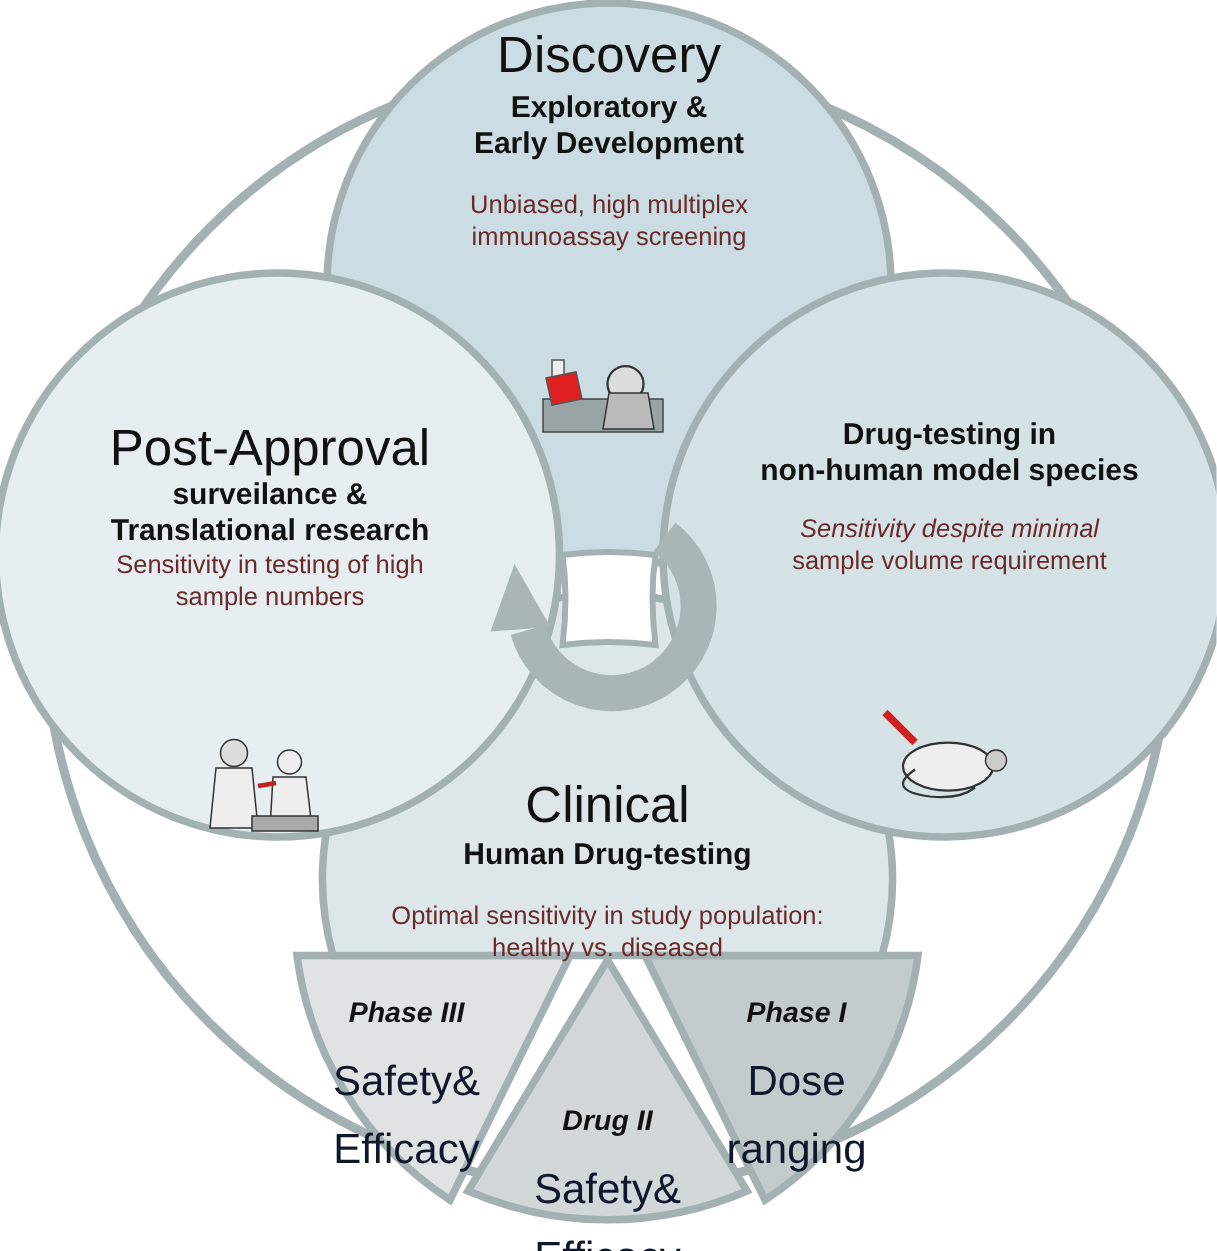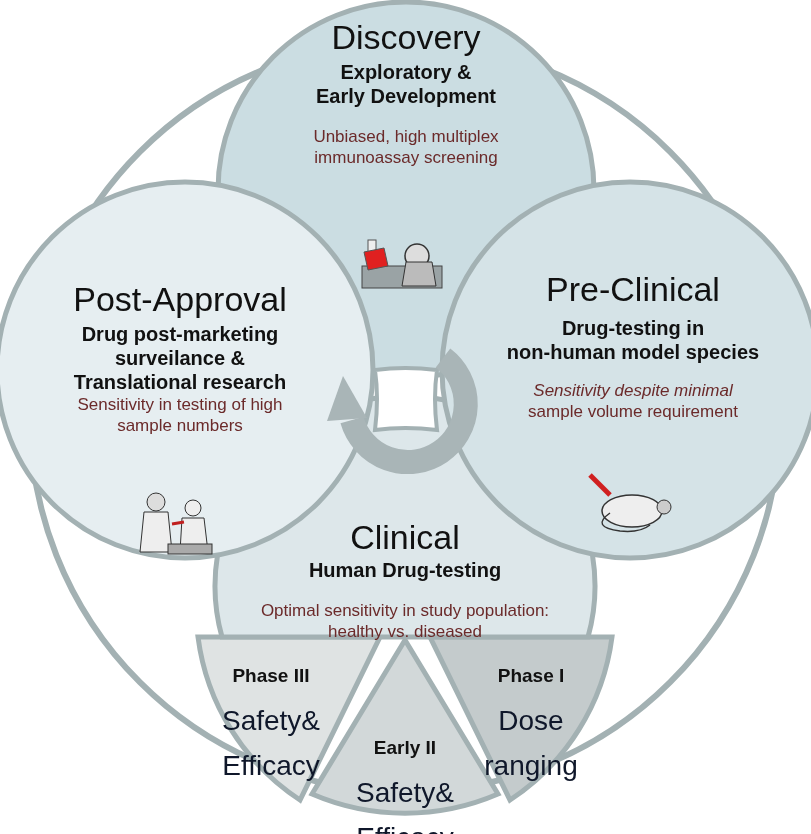--- a/index.html
+++ b/index.html
@@ -3,21 +3,21 @@
 <meta charset="utf-8">
 <style>
   html, body { margin: 0; padding: 0; background: #ffffff; }
   body { width: 811px; height: 834px; position: relative; overflow: hidden;
          font-family: "Liberation Sans", sans-serif; }
   svg#diagram { position: absolute; left: 0; top: 0; }
   .lbl { position: absolute; text-align: center; }
   .title { font-size: 34px; color: #111; line-height: 38px; }
   .sub { font-size: 20px; font-weight: bold; color: #111; line-height: 24px; }
   .desc { font-size: 17px; color: #6b2a2a; line-height: 21px; }
-  .ph-title { font-size: 19px; font-weight: bold; color: #111; line-height: 24px; }
+  .ph-title { font-size: 19px; font-weight: bold; font-style: italic; color: #111; line-height: 24px; }
   .ph-desc { font-size: 28px; color: #0f172a; line-height: 24px; margin-top: 21px; }
 </style>
 </head>
 <body>
 
 <svg id="diagram" width="811" height="834" viewBox="0 0 811 834">
 
   <circle cx="405" cy="417" r="375" fill="none" stroke="#a3b1b3" stroke-width="6"></circle>
 
   <g>
@@ -68,50 +68,48 @@
 
 <div class="lbl" style="left:256px; top:18px; width:300px;">
   <div class="title">Discovery</div>
   <div class="sub" style="margin-top:4px;">Exploratory &amp;</div>
   <div class="sub">Early Development</div>
   <div class="desc" style="margin-top:18px;">Unbiased, high multiplex</div>
   <div class="desc">immunoassay screening</div>
 </div>
 
 <div class="lbl" style="left:468px; top:270px; width:330px;">
-  <div class="title">Pre-Clinical</div>
   <div class="sub" style="margin-top:8px;">Drug-testing in</div>
   <div class="sub">non-human model species</div>
   <div class="desc" style="margin-top:16px;font-style:italic;">Sensitivity despite minimal</div>
   <div class="desc">sample volume requirement</div>
 </div>
 
 <div class="lbl" style="left:30px; top:280px; width:300px;">
   <div class="title">Post-Approval</div>
-  <div class="sub" style="margin-top:4px;">Drug post-marketing</div>
   <div class="sub">surveilance &amp;</div>
   <div class="sub">Translational research</div>
   <div class="desc" style="">Sensitivity in testing of high</div>
   <div class="desc">sample numbers</div>
 </div>
 
 <div class="lbl" style="left:230px; top:518px; width:350px;">
   <div class="title">Clinical</div>
   <div class="sub" style="margin-top:2px;">Human Drug-testing</div>
   <div class="desc" style="margin-top:18px;">Optimal sensitivity in study population:</div>
   <div class="desc">healthy vs. diseased</div>
 </div>
 
 <div class="lbl" style="left:216px; top:664px; width:110px;">
   <div class="ph-title">Phase III</div>
   <div class="ph-desc">Safety&amp;</div>
   <div class="ph-desc">Efficacy</div>
 </div>
 <div class="lbl" style="left:350px; top:736px; width:110px;">
-  <div class="ph-title">Early II</div>
+  <div class="ph-title">Drug II</div>
   <div class="ph-desc">Safety&amp;</div>
   <div class="ph-desc">Efficacy</div>
 </div>
 <div class="lbl" style="left:476px; top:664px; width:110px;">
   <div class="ph-title">Phase I</div>
   <div class="ph-desc">Dose</div>
   <div class="ph-desc">ranging</div>
 </div>
 
 </body></html>

